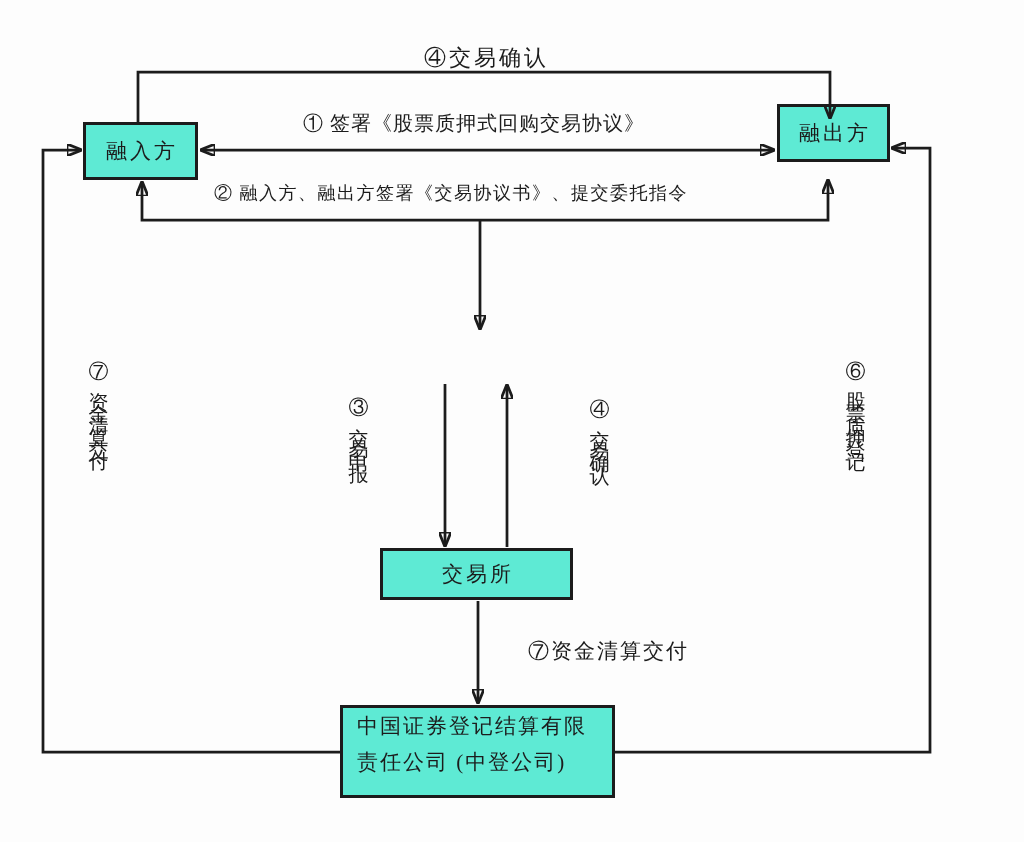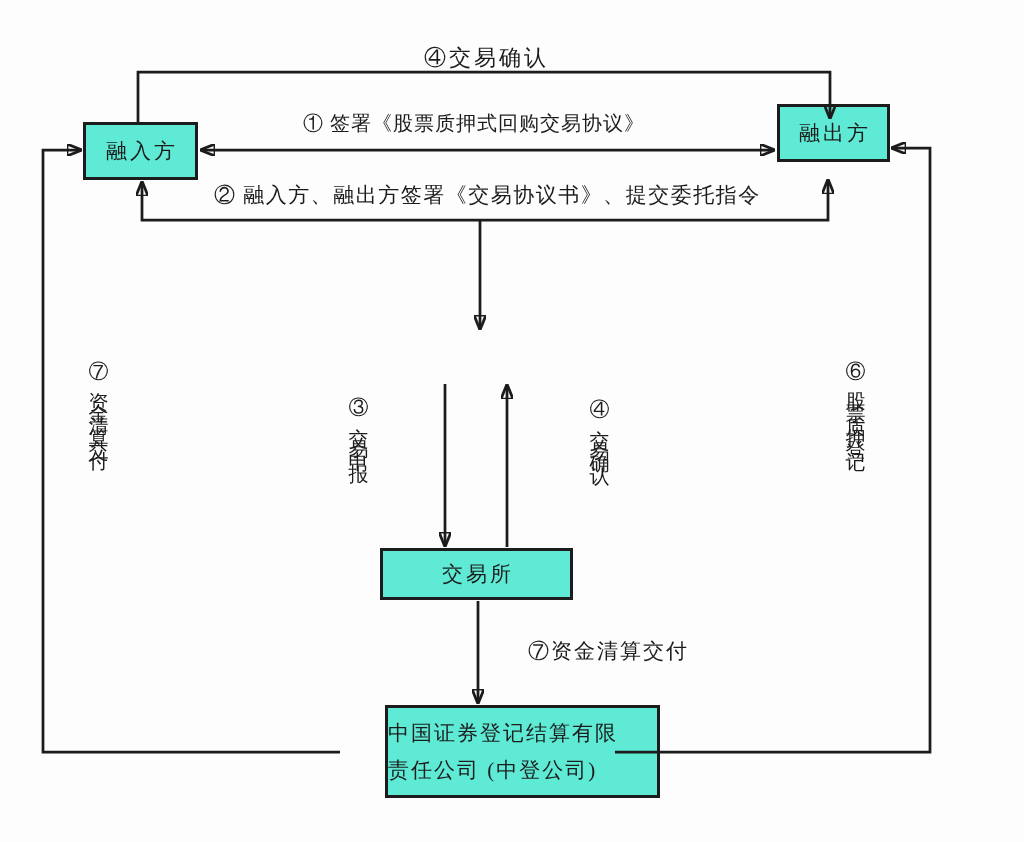--- a/index.html
+++ b/index.html
@@ -39,37 +39,36 @@
     white-space: nowrap;
   }
   .node-borrower   { left:  83px; top: 122px; width: 115px; height: 58px; }
   .node-lender     { left: 777px; top: 104px; width: 113px; height: 58px; }
   .node-securities { left: 397px; top: 331px; width: 166px; height: 52px; }
   .node-exchange   { left: 380px; top: 548px; width: 193px; height: 52px; }
   .node-csdc {
     left: 340px; top: 705px; width: 275px; height: 93px;
     flex-direction: column;
     align-items: flex-start;
-    justify-content: center;
-    padding-left: 0;
+    justify-content: flex-start;
+    padding-left: 14px;
     letter-spacing: 2px;
     text-indent: 0;
     line-height: 1.72;
     font-size: 21px;
-    margin-left: 45px;
   }
   .lbl {
     position: absolute;
     z-index: 3;
     white-space: nowrap;
     font-size: 21px;
   }
   .lbl-repay   { left: 424px; top:  43px; font-size: 22px; letter-spacing: 3px; }
   .lbl-sign    { left: 303px; top: 110px; font-size: 20px; letter-spacing: 1px; }
-  .lbl-proto   { left: 214px; top: 181px; font-size: 21px; letter-spacing: 1.5px; }
+  .lbl-proto   { left: 214px; top: 181px; font-size: 18px; letter-spacing: 1.5px; }
   .lbl-result  { left: 528px; top: 637px; font-size: 21px; letter-spacing: 2px; }
   .vlbl {
     position: absolute;
     z-index: 3;
     writing-mode: vertical-rl;
     text-orientation: upright;
     font-size: 20px;
     letter-spacing: 12px;
     white-space: nowrap;
   }

